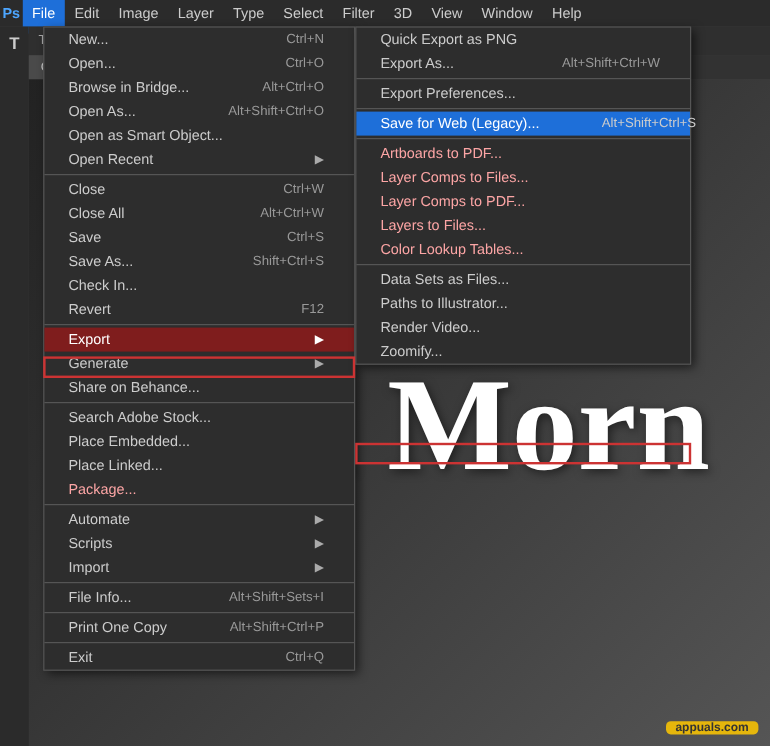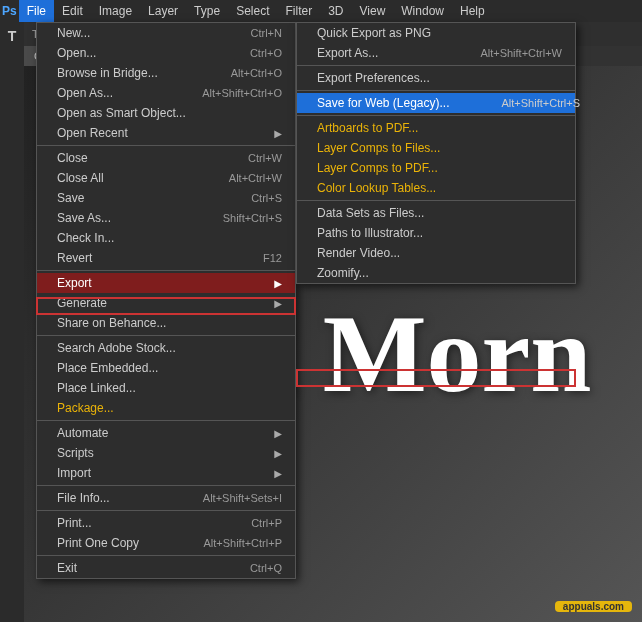--- a/index.html
+++ b/index.html
@@ -145,32 +145,32 @@
       width: 260px;
       background: #2d2d2d;
       border: 1px solid #555;
       box-shadow: 3px 3px 8px rgba(0,0,0,0.6);
       z-index: 100;
     }
     .menu-item {
       display: flex;
       justify-content: space-between;
       align-items: center;
-      padding: 3px 13px 3px 20px;
+      padding: 3px 25px 3px 20px;
       color: #ccc;
       font-size: 12px;
       cursor: pointer;
       white-space: nowrap;
     }
     .menu-item.active-item {
       background: #7f1d1d;
       color: #fff;
     }
     .menu-item.disabled {
-      color: #eab308;
+      color: #fca5a5;
     }
     .menu-item.separator {
       height: 1px;
       background: #555;
       padding: 0;
       margin: 2px 0;
     }
     .menu-item .shortcut {
       color: #999;
       font-size: 11px;
@@ -339,24 +339,20 @@
     <span>Import</span>
     <span class="arrow">▶</span>
   </div>
   <div class="menu-item separator"></div>
   <div class="menu-item">
     <span>File Info...</span>
     <span class="shortcut">Alt+Shift+Sets+I</span>
   </div>
   <div class="menu-item separator"></div>
   <div class="menu-item">
-    <span>Print...</span>
-    <span class="shortcut">Ctrl+P</span>
-  </div>
-  <div class="menu-item">
     <span>Print One Copy</span>
     <span class="shortcut">Alt+Shift+Ctrl+P</span>
   </div>
   <div class="menu-item separator"></div>
   <div class="menu-item">
     <span>Exit</span>
     <span class="shortcut">Ctrl+Q</span>
   </div>
 </div>
 
@@ -381,20 +377,23 @@
   <div class="menu-item disabled">
     <span>Artboards to PDF...</span>
   </div>
   <div class="menu-item disabled">
     <span>Layer Comps to Files...</span>
   </div>
   <div class="menu-item disabled">
     <span>Layer Comps to PDF...</span>
   </div>
   <div class="menu-item disabled">
+    <span>Layers to Files...</span>
+  </div>
+  <div class="menu-item disabled">
     <span>Color Lookup Tables...</span>
   </div>
   <div class="menu-item separator"></div>
   <div class="menu-item">
     <span>Data Sets as Files...</span>
   </div>
   <div class="menu-item">
     <span>Paths to Illustrator...</span>
   </div>
   <div class="menu-item">

